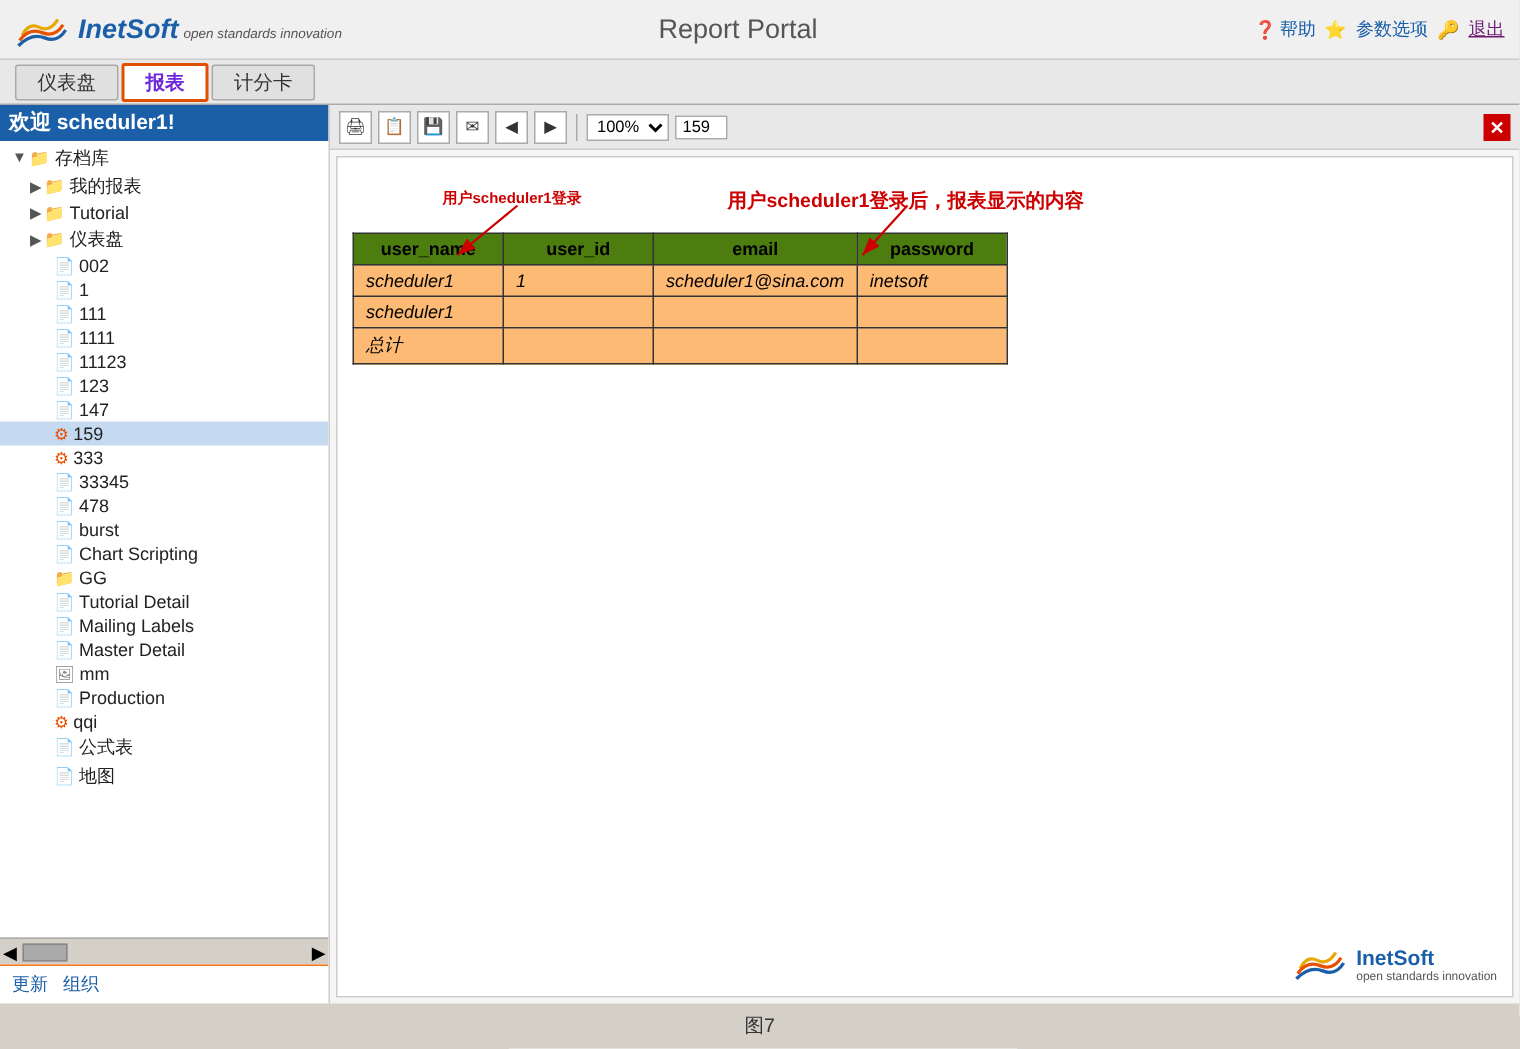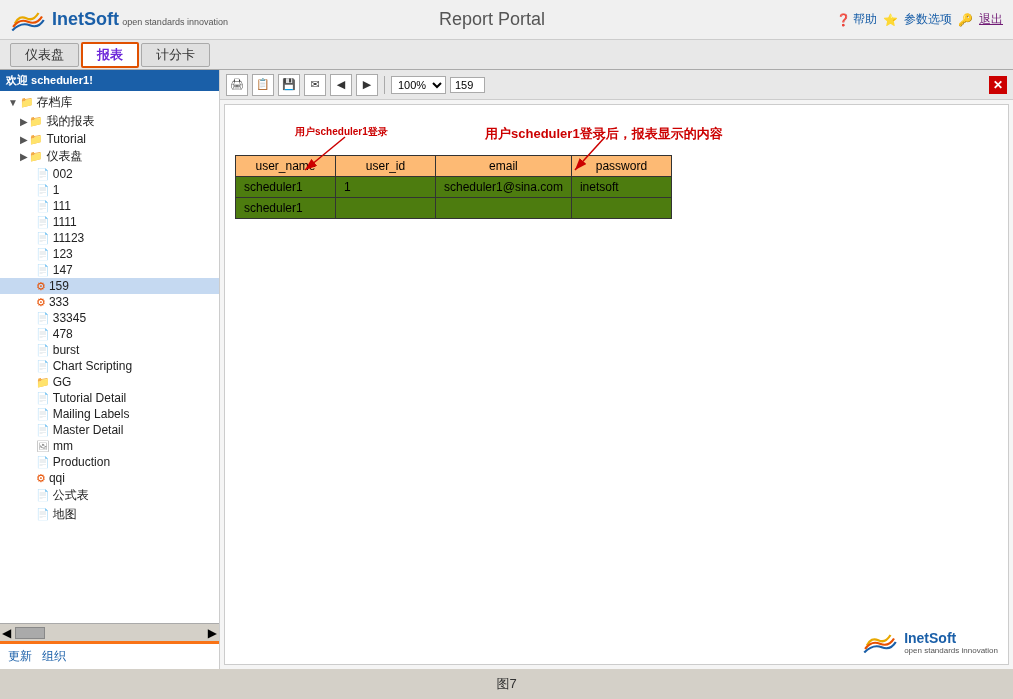--- a/index.html
+++ b/index.html
@@ -1,59 +1,59 @@
 <!DOCTYPE html>
 <html><head>
   <meta charset="utf-8">
   <style>
     * { box-sizing: border-box; margin: 0; padding: 0; }
     body { font-family: Arial, sans-serif; font-size: 12px; background: #d4d0c8; width: 1013px; height: 699px; overflow: hidden; }
 
     
     .header { background: #f0f0f0; border-bottom: 1px solid #ccc; display: flex; align-items: center; justify-content: space-between; padding: 4px 10px; height: 40px; }
-    .logo-area { display: flex; align-items: flex-end; gap: 8px; }
+    .logo-area { display: flex; align-items: flex-end; gap: 8px; font-style: italic; }
     .logo-name { font-size: 18px; font-weight: bold; color: #1a5fa8; }
     .logo-sub { font-size: 9px; color: #555; }
     .header-right { color: #1a5fa8; font-size: 12px; display: flex; align-items: center; gap: 2px; }
     .header-title { font-size: 18px; color: #555; font-weight: normal; flex: 1; text-align: center; padding-right: 80px; }
 
     
     .nav-tabs { background: #e8e8e8; border-bottom: 1px solid #aaa; display: flex; align-items: center; padding: 4px 10px; gap: 2px; height: 30px; }
     .nav-tab { padding: 2px 14px; border: 1px solid #aaa; cursor: pointer; font-size: 13px; background: #e0e0e0; color: #333; border-radius: 2px; }
     .nav-tab.active { background: #fff; border-bottom: 1px solid #fff; color: #6d28d9; font-weight: bold; border: 2px solid #e05000; }
 
     
     .main { display: flex; height: calc(699px - 70px - 30px); }
 
     
     .sidebar { width: 220px; background: #fff; border-right: 1px solid #ccc; display: flex; flex-direction: column; overflow: hidden; }
-    .sidebar-header { background: #1a5fa8; color: #fff; padding: 3px 6px; font-size: 11px; font-weight: bold; }
+    .sidebar-header { background: #1a5fa8; color: #fff; padding: 3px 6px; font-size: 14px; font-weight: bold; }
     .sidebar-tree { flex: 1; overflow-y: auto; overflow-x: hidden; padding: 2px 0; }
     .tree-item { display: flex; align-items: center; padding: 1px 4px; cursor: pointer; white-space: nowrap; font-size: 12px; color: #222; }
     .tree-item.selected { background: #c5d9f1; }
     .tree-indent { display: inline-block; }
     .tree-icon { margin-right: 3px; font-size: 11px; }
     .folder-icon { color: #e8a800; }
     .expand-btn { color: #555; margin-right: 2px; font-size: 10px; cursor: pointer; }
 
-    .sidebar-bottom { border-top: 3px solid #f97316; padding: 4px 8px; display: flex; gap: 10px; }
+    .sidebar-bottom { border-top: 1px solid #f97316; padding: 4px 8px; display: flex; gap: 10px; }
     .sidebar-bottom a { color: #1a5fa8; text-decoration: none; font-size: 12px; cursor: pointer; }
 
     
     .content { flex: 1; background: #f5f5f5; display: flex; flex-direction: column; position: relative; }
     .content-toolbar { background: #e8e8e8; border-bottom: 1px solid #ccc; display: flex; align-items: center; padding: 3px 6px; gap: 4px; height: 30px; }
     .toolbar-btn { width: 22px; height: 22px; border: 1px solid #aaa; background: #fff; cursor: pointer; display: flex; align-items: center; justify-content: center; font-size: 11px; color: #333; }
     .toolbar-separator { width: 1px; height: 18px; background: #aaa; margin: 0 2px; }
     .zoom-select { border: 1px solid #aaa; padding: 1px 2px; font-size: 11px; background: #fff; cursor: pointer; }
     .page-input { border: 1px solid #aaa; padding: 1px 4px; font-size: 11px; width: 35px; background: #fff; }
     .close-btn { margin-left: auto; width: 18px; height: 18px; background: #cc0000; color: #fff; border: none; cursor: pointer; display: flex; align-items: center; justify-content: center; font-weight: bold; font-size: 12px; }
     .report-table { border-collapse: collapse; width: auto; }
     .report-table th, .report-table td { border: 1px solid #333; padding: 3px 8px; font-size: 12px; min-width: 100px; }
-    .report-table th { background: #fdba74; font-weight: normal; }
-    .report-table td { background: #4d7c0f; }
+    .report-table th { background: #4d7c0f; font-weight: bold; }
+    .report-table td { background: #fdba74; font-style: italic; }
 
     
     .footer { text-align: center; padding: 6px 0; font-size: 13px; color: #333; background: #d4d0c8; }
 
     
     .scroll-area { height: 18px; background: #d4d0c8; border-top: 1px solid #aaa; display: flex; align-items: center; padding: 0 2px; }
     .scroll-thumb { width: 30px; height: 12px; background: #aaa; border: 1px solid #888; margin-left: 4px; }
 
     
     .inetsoft-logo { display: flex; align-items: center; gap: 6px; }
@@ -333,20 +333,26 @@
               <td>1</td>
               <td>scheduler1@sina.com</td>
               <td>inetsoft</td>
             </tr>
             <tr>
               <td>scheduler1</td>
               <td></td>
               <td></td>
               <td></td>
             </tr>
+            <tr>
+              <td>总计</td>
+              <td></td>
+              <td></td>
+              <td></td>
+            </tr>
           </tbody>
         </table>
       </div>
 
       <div style="position:absolute; bottom:8px; right:10px; display:flex; flex-direction:column; align-items:flex-end;">
         <div class="inetsoft-logo">
           <svg width="36" height="28" viewBox="0 0 40 32">
             <path d="M5,20 Q10,10 18,14 Q26,18 32,8" stroke="#e8a800" stroke-width="2.5" fill="none"></path>
             <path d="M3,24 Q10,14 20,18 Q30,22 36,12" stroke="#e85000" stroke-width="2.5" fill="none"></path>
             <path d="M2,28 Q12,18 22,22 Q32,26 38,16" stroke="#1a5fa8" stroke-width="2.5" fill="none"></path>

